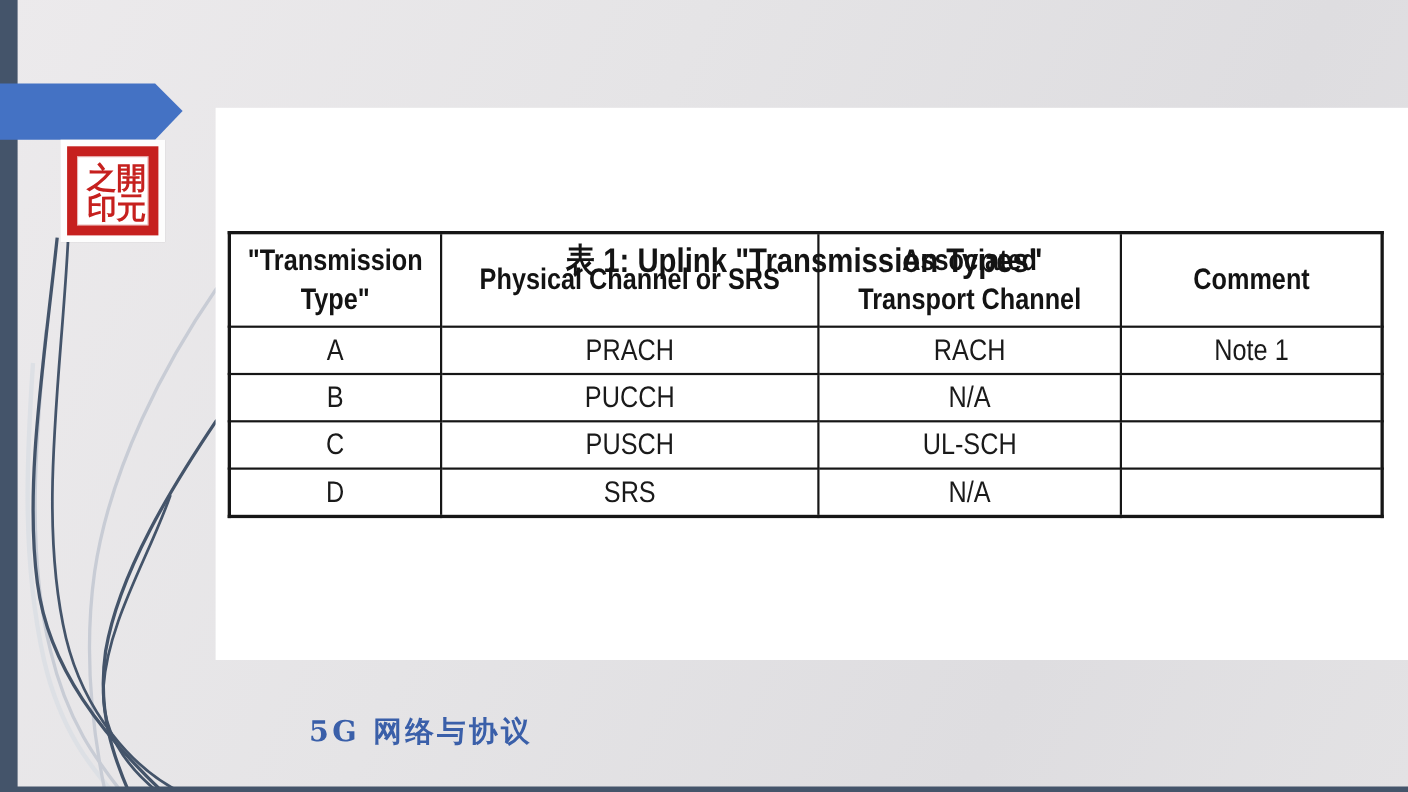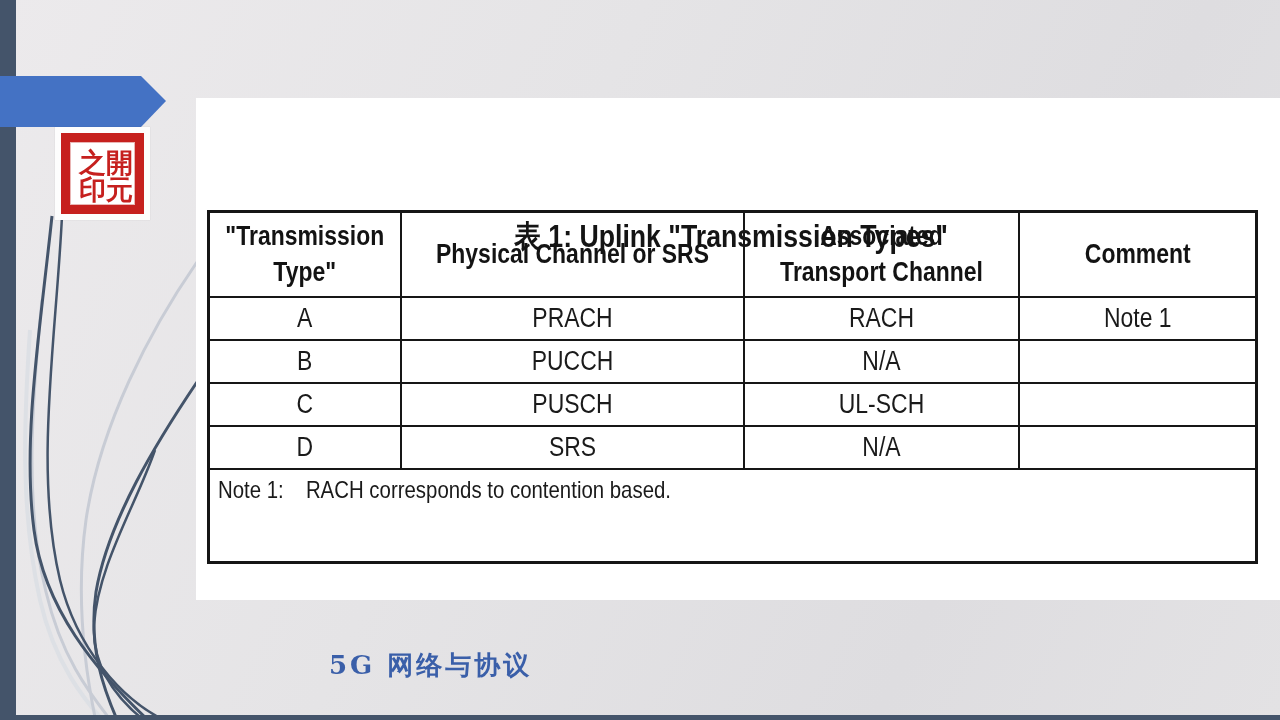--- a/index.html
+++ b/index.html
@@ -36,21 +36,21 @@
         font-weight:700;font-size:27px;color:#131313;line-height:1.3;}
   .ttable td{height:41px;vertical-align:middle;text-align:center;
         font-weight:400;font-size:27px;color:#1a1a1a;}
   .ttable .note-cell{height:79px;vertical-align:top;text-align:left;font-size:24px;padding:6px 8px;}
   .sq{transform:scaleX(.85);transform-origin:50% 50%;}
   .sql{transform:scaleX(.85);transform-origin:0 50%;display:inline-block;}
   .note-label{margin-right:26px;}
   
   .footer{position:absolute;left:281px;top:648px;z-index:2;
         color:var(--footer-blue,#3a5fa9);font-size:26px;font-weight:600;
-        font-family:"DejaVu Serif","Liberation Serif",serif;letter-spacing:3px;margin-left:48px;}
+        font-family:"DejaVu Serif","Liberation Serif",serif;letter-spacing:3px;}
 </style>
 </head>
 <body>
 
 <div class="slide">
 
   <svg class="swooshes" viewBox="0 0 1280 720" fill="none" xmlns="http://www.w3.org/2000/svg">
     <path d="M30 330 C24 420 20 510 40 600 C55 665 85 700 104 722" stroke="#dde0e5" stroke-width="4"></path>
     <path d="M42 300 C32 400 24 505 46 592 C62 660 92 696 112 722" stroke="#c8ccd5" stroke-width="3"></path>
     <path d="M197 262 C150 330 100 425 86 520 C76 592 84 665 96 722" stroke="#c8ccd5" stroke-width="3"></path>
@@ -157,25 +157,20 @@
           <td>
                 <div class="sq">SRS</div>
               </td>
           <td>
                 <div class="sq">N/A</div>
               </td>
           <td>
                 <div class="sq"></div>
               </td>
         </tr>
-        <tr>
-          <td class="note-cell" colspan="4">
-            <span class="sql"><span class="note-label">Note 1:</span><span>RACH corresponds to contention based.</span></span>
-          </td>
-        </tr>
       </tbody>
         </table>
     </div>
   </div>
 
   <div class="footer">5G 网络与协议</div>
 
   <div class="bottom-strip"></div>
 </div>
 

